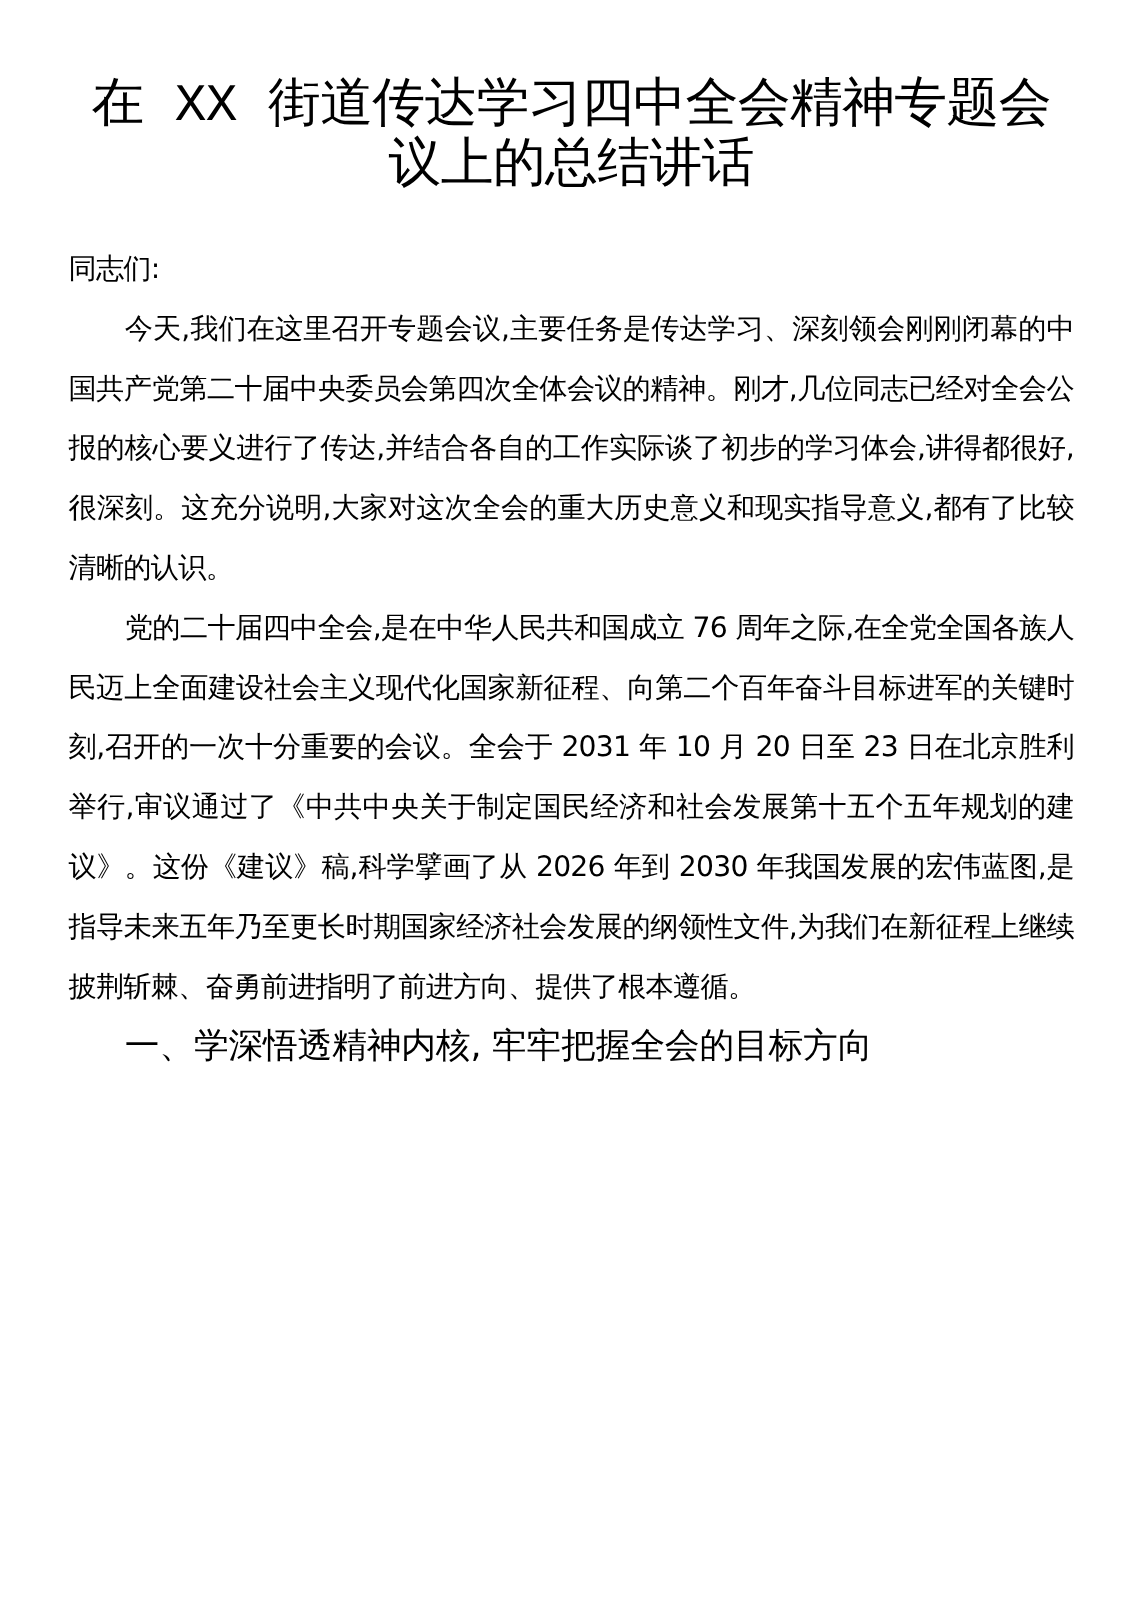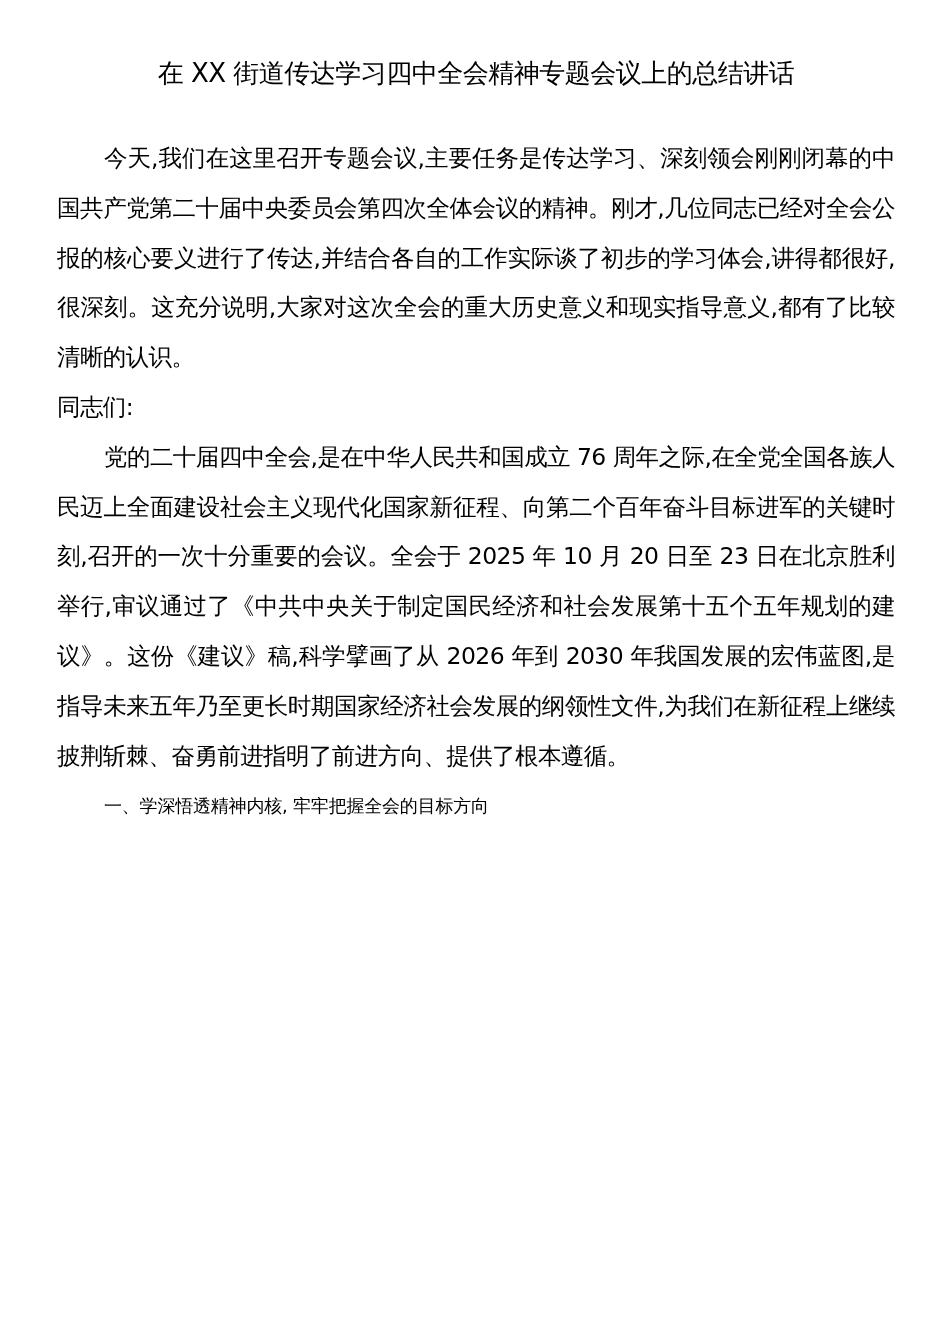--- a/index.html
+++ b/index.html
@@ -1,31 +1,31 @@
 <!DOCTYPE html>
 <html><head>
 <meta charset="utf-8">
 <style>
   html, body { margin: 0; padding: 0; background: #ffffff; }
   body { width: 950px; height: 1344px; overflow: hidden; position: relative;
          font-family: "DejaVu Sans", "Liberation Sans", sans-serif; color: #000000; }
   .page { position: absolute; left: 57px; top: 0; width: 838px; }
-  .title { margin: 0; padding-top: 48px; font-size: 26px; font-weight: normal;
-           line-height: 50px; text-align: center; letter-spacing: -0.5px; }
+  .title { margin: 0; padding-top: 64px; font-size: 44px; font-weight: normal;
+           line-height: 50px; text-align: center; letter-spacing: -0.5px; font-family: Liberation Mono, monospace; }
   .body-text { margin-top: 36px; }
   .p { margin: 0; font-size: 23.5px; line-height: 49.8px; text-align: justify;
        letter-spacing: -0.6px; }
   .indent { text-indent: 47px; }
-  .heading { font-size: 18px; letter-spacing: -0.2px; }
+  .heading { font-size: 29px; letter-spacing: -0.2px; }
 </style>
 </head>
 <body>
 
 <div class="page">
   <h1 class="title">在 XX 街道传达学习四中全会精神专题会议上的总结讲话</h1>
 
   <div class="body-text">
+    <p class="p">同志们:</p>
     <p class="p indent">今天,我们在这里召开专题会议,主要任务是传达学习、深刻领会刚刚闭幕的中国共产党第二十届中央委员会第四次全体会议的精神。刚才,几位同志已经对全会公报的核心要义进行了传达,并结合各自的工作实际谈了初步的学习体会,讲得都很好,很深刻。这充分说明,大家对这次全会的重大历史意义和现实指导意义,都有了比较清晰的认识。</p>
-    <p class="p">同志们:</p>
-    <p class="p indent">党的二十届四中全会,是在中华人民共和国成立 76 周年之际,在全党全国各族人民迈上全面建设社会主义现代化国家新征程、向第二个百年奋斗目标进军的关键时刻,召开的一次十分重要的会议。全会于 2025 年 10 月 20 日至 23 日在北京胜利举行,审议通过了《中共中央关于制定国民经济和社会发展第十五个五年规划的建议》。这份《建议》稿,科学擘画了从 2026 年到 2030 年我国发展的宏伟蓝图,是指导未来五年乃至更长时期国家经济社会发展的纲领性文件,为我们在新征程上继续披荆斩棘、奋勇前进指明了前进方向、提供了根本遵循。</p>
+    <p class="p indent">党的二十届四中全会,是在中华人民共和国成立 76 周年之际,在全党全国各族人民迈上全面建设社会主义现代化国家新征程、向第二个百年奋斗目标进军的关键时刻,召开的一次十分重要的会议。全会于 2031 年 10 月 20 日至 23 日在北京胜利举行,审议通过了《中共中央关于制定国民经济和社会发展第十五个五年规划的建议》。这份《建议》稿,科学擘画了从 2026 年到 2030 年我国发展的宏伟蓝图,是指导未来五年乃至更长时期国家经济社会发展的纲领性文件,为我们在新征程上继续披荆斩棘、奋勇前进指明了前进方向、提供了根本遵循。</p>
     <p class="p indent heading">一、学深悟透精神内核, 牢牢把握全会的目标方向</p>
   </div>
 </div>
 
 </body></html>

